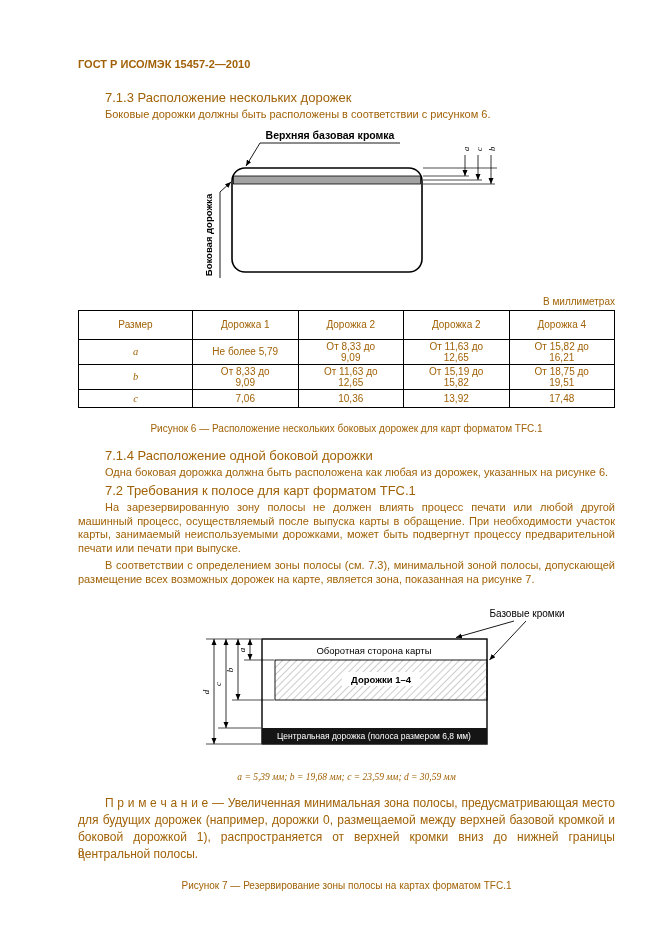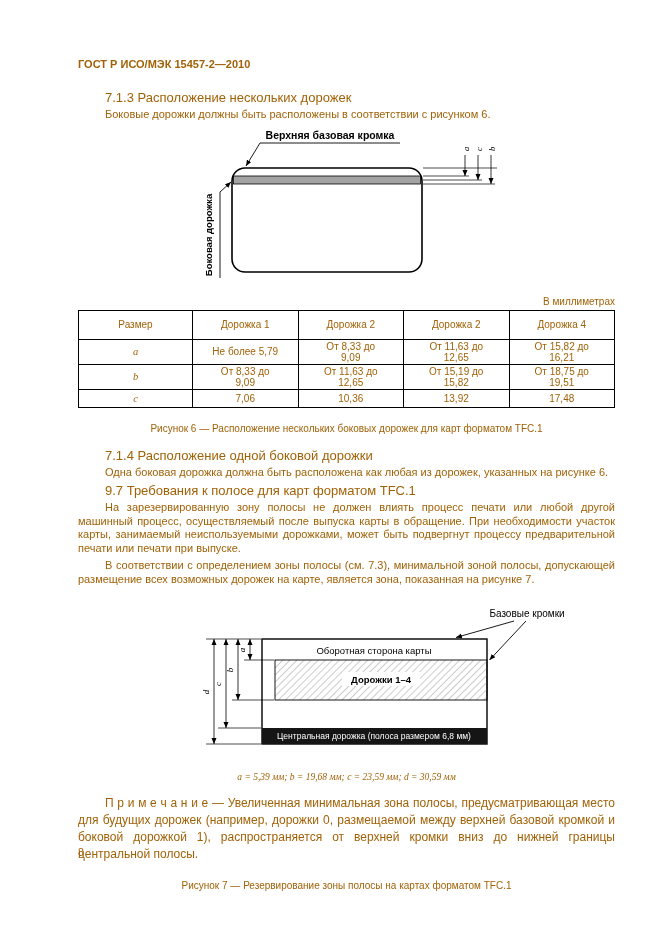--- a/index.html
+++ b/index.html
@@ -139,21 +139,21 @@
         <td>17,48</td>
       </tr>
     </tbody>
   </table>
 
   <div class="caption">Рисунок 6 — Расположение нескольких боковых дорожек для карт форматом TFC.1</div>
 
   <div class="heading">7.1.4 Расположение одной боковой дорожки</div>
   <p class="para">Одна боковая дорожка должна быть расположена как любая из дорожек, указанных на рисунке 6.</p>
 
-  <div class="heading" style="margin-top:3px">9.7 Требования к полосе для карт форматом TFC.1</div>
+  <div class="heading" style="margin-top:3px">7.2 Требования к полосе для карт форматом TFC.1</div>
   <p class="para">На зарезервированную зону полосы не должен влиять процесс печати или любой другой машинный процесс, осуществляемый после выпуска карты в обращение. При необходимости участок карты, занимаемый неиспользуемыми дорожками, может быть подвергнут процессу предварительной печати или печати при выпуске.</p>
   <p class="para">В соответствии с определением зоны полосы (см. 7.3), минимальной зоной полосы, допускающей размещение всех возможных дорожек на карте, является зона, показанная на рисунке 7.</p>
 
   <div class="figure" style="margin-top:18px">
     <svg width="470" height="150" viewBox="0 0 470 150">
       <defs>
         <marker id="f7end" markerWidth="7" markerHeight="6" refX="6" refY="2.5" orient="auto" markerUnits="userSpaceOnUse">
           <path d="M0,0 L6,2.5 L0,5 z" fill="#000"></path>
         </marker>
         <marker id="f7start" markerWidth="7" markerHeight="6" refX="0" refY="2.5" orient="auto" markerUnits="userSpaceOnUse">

